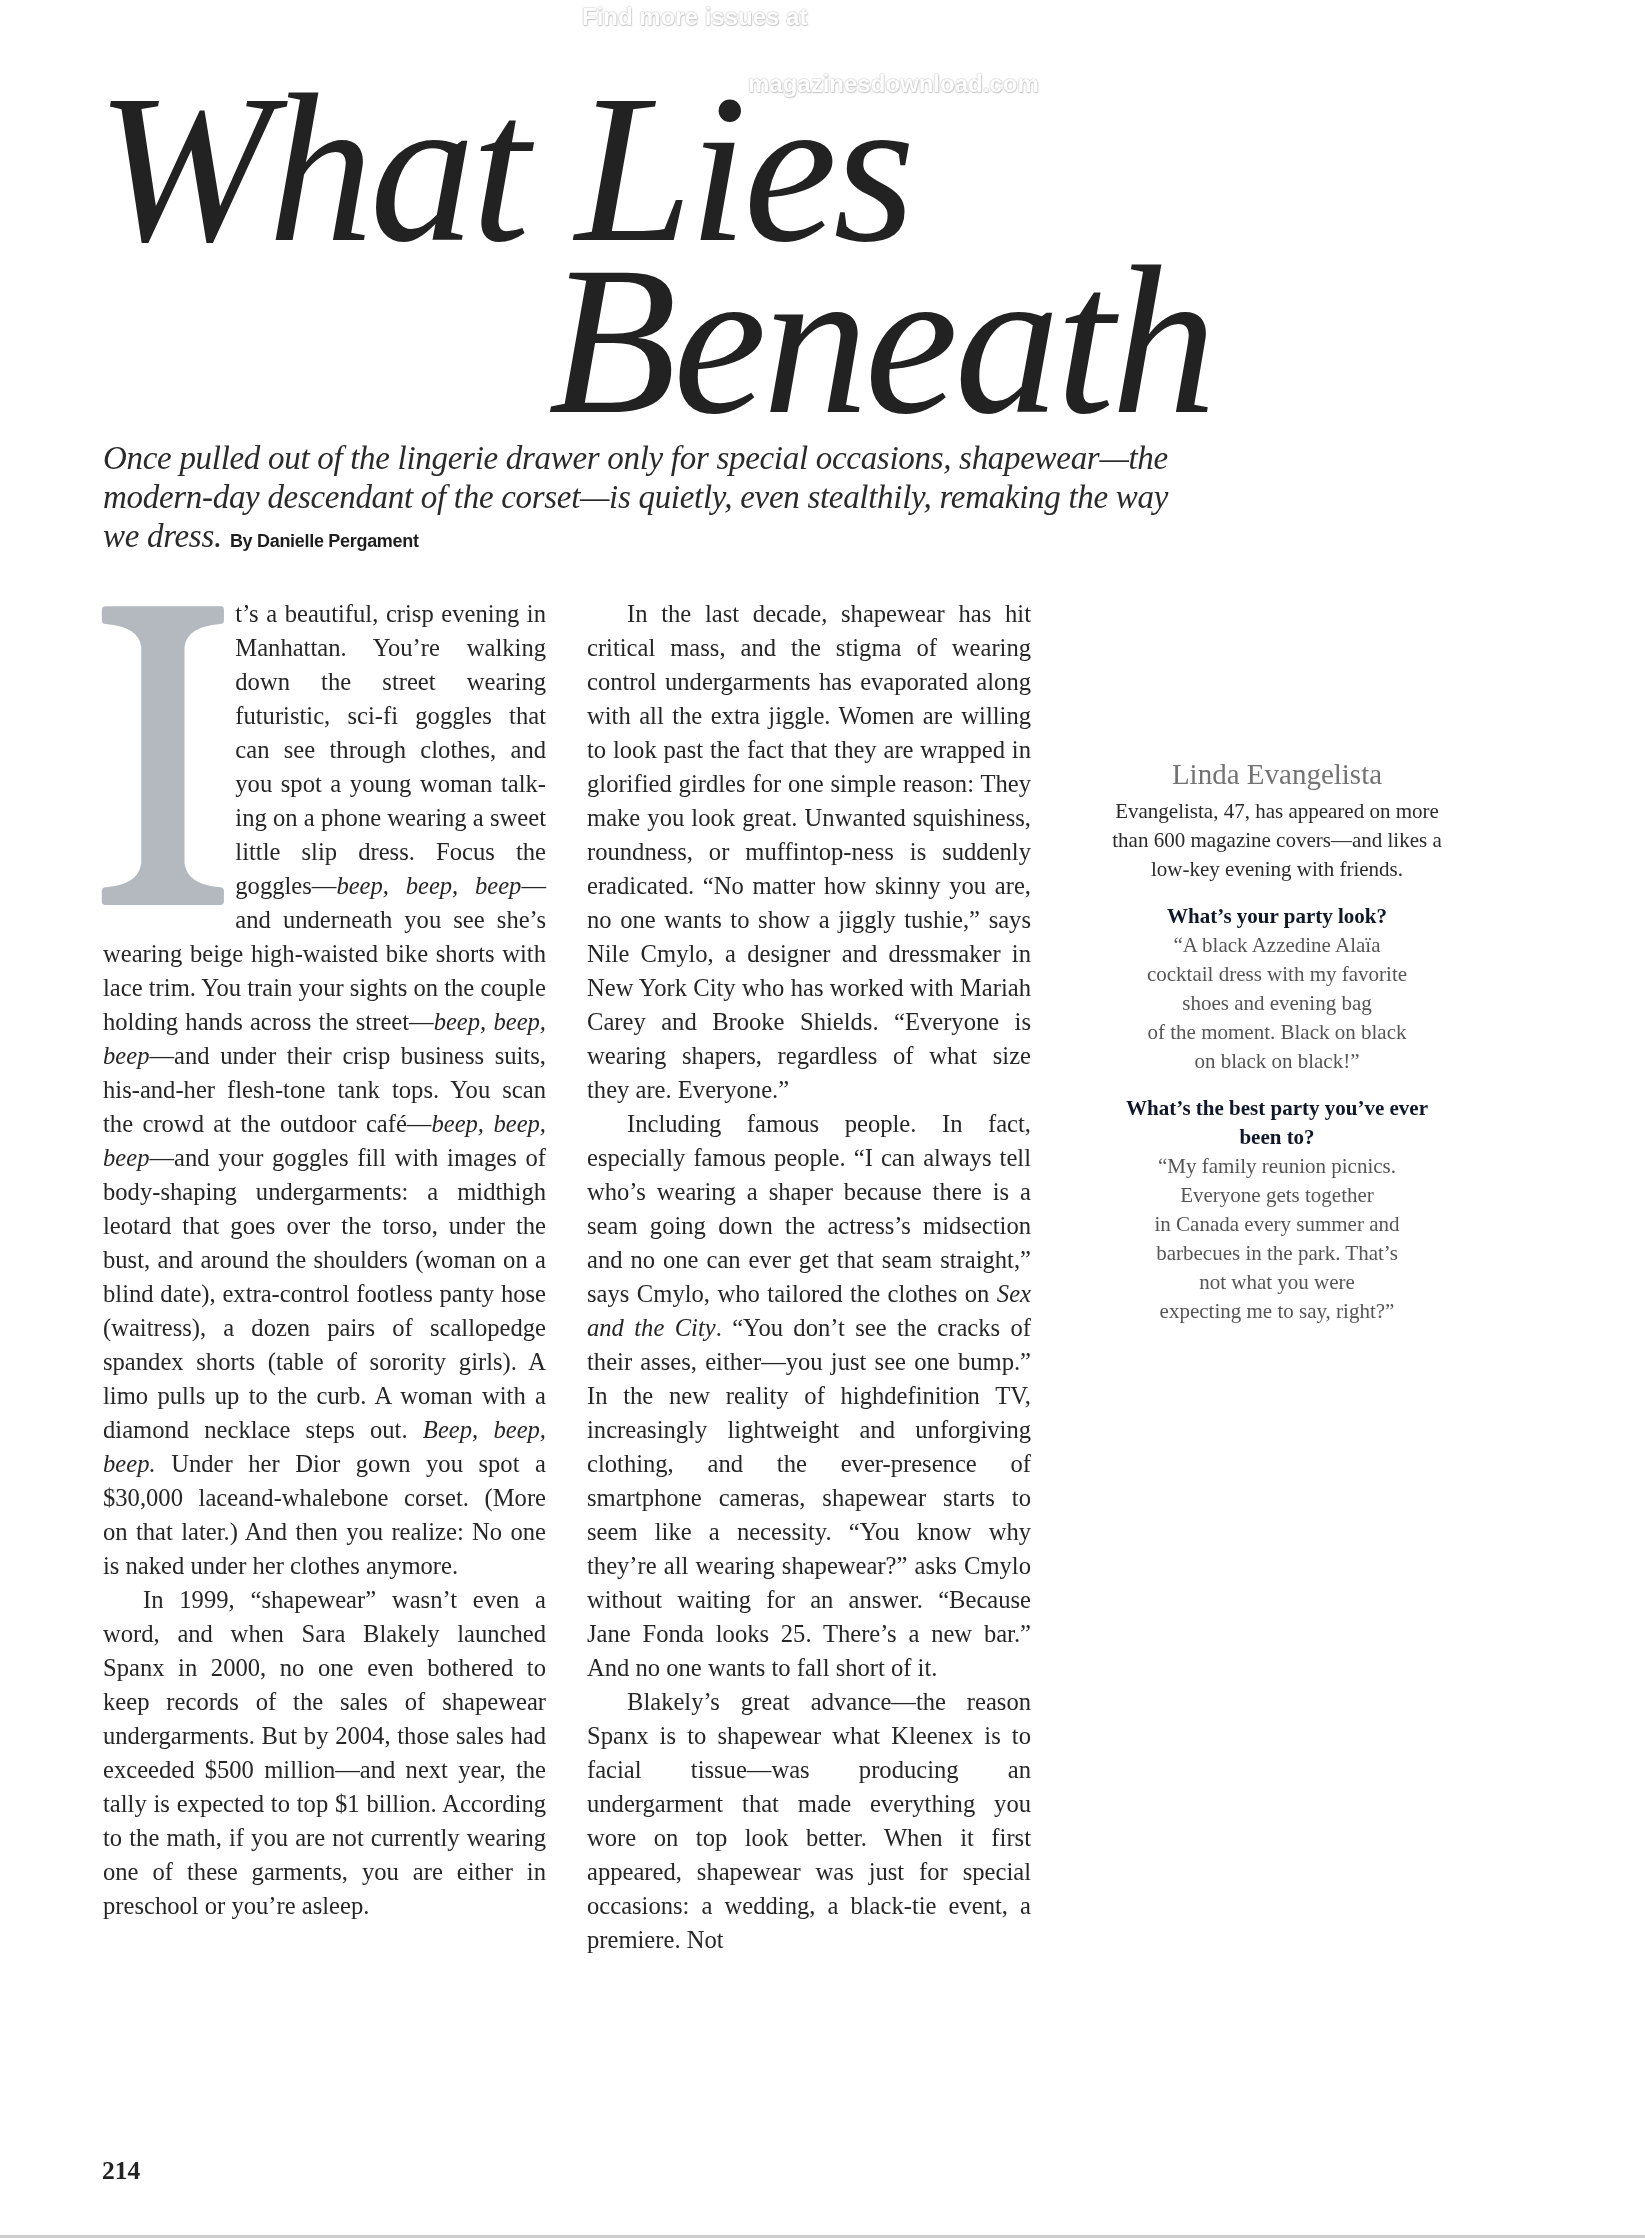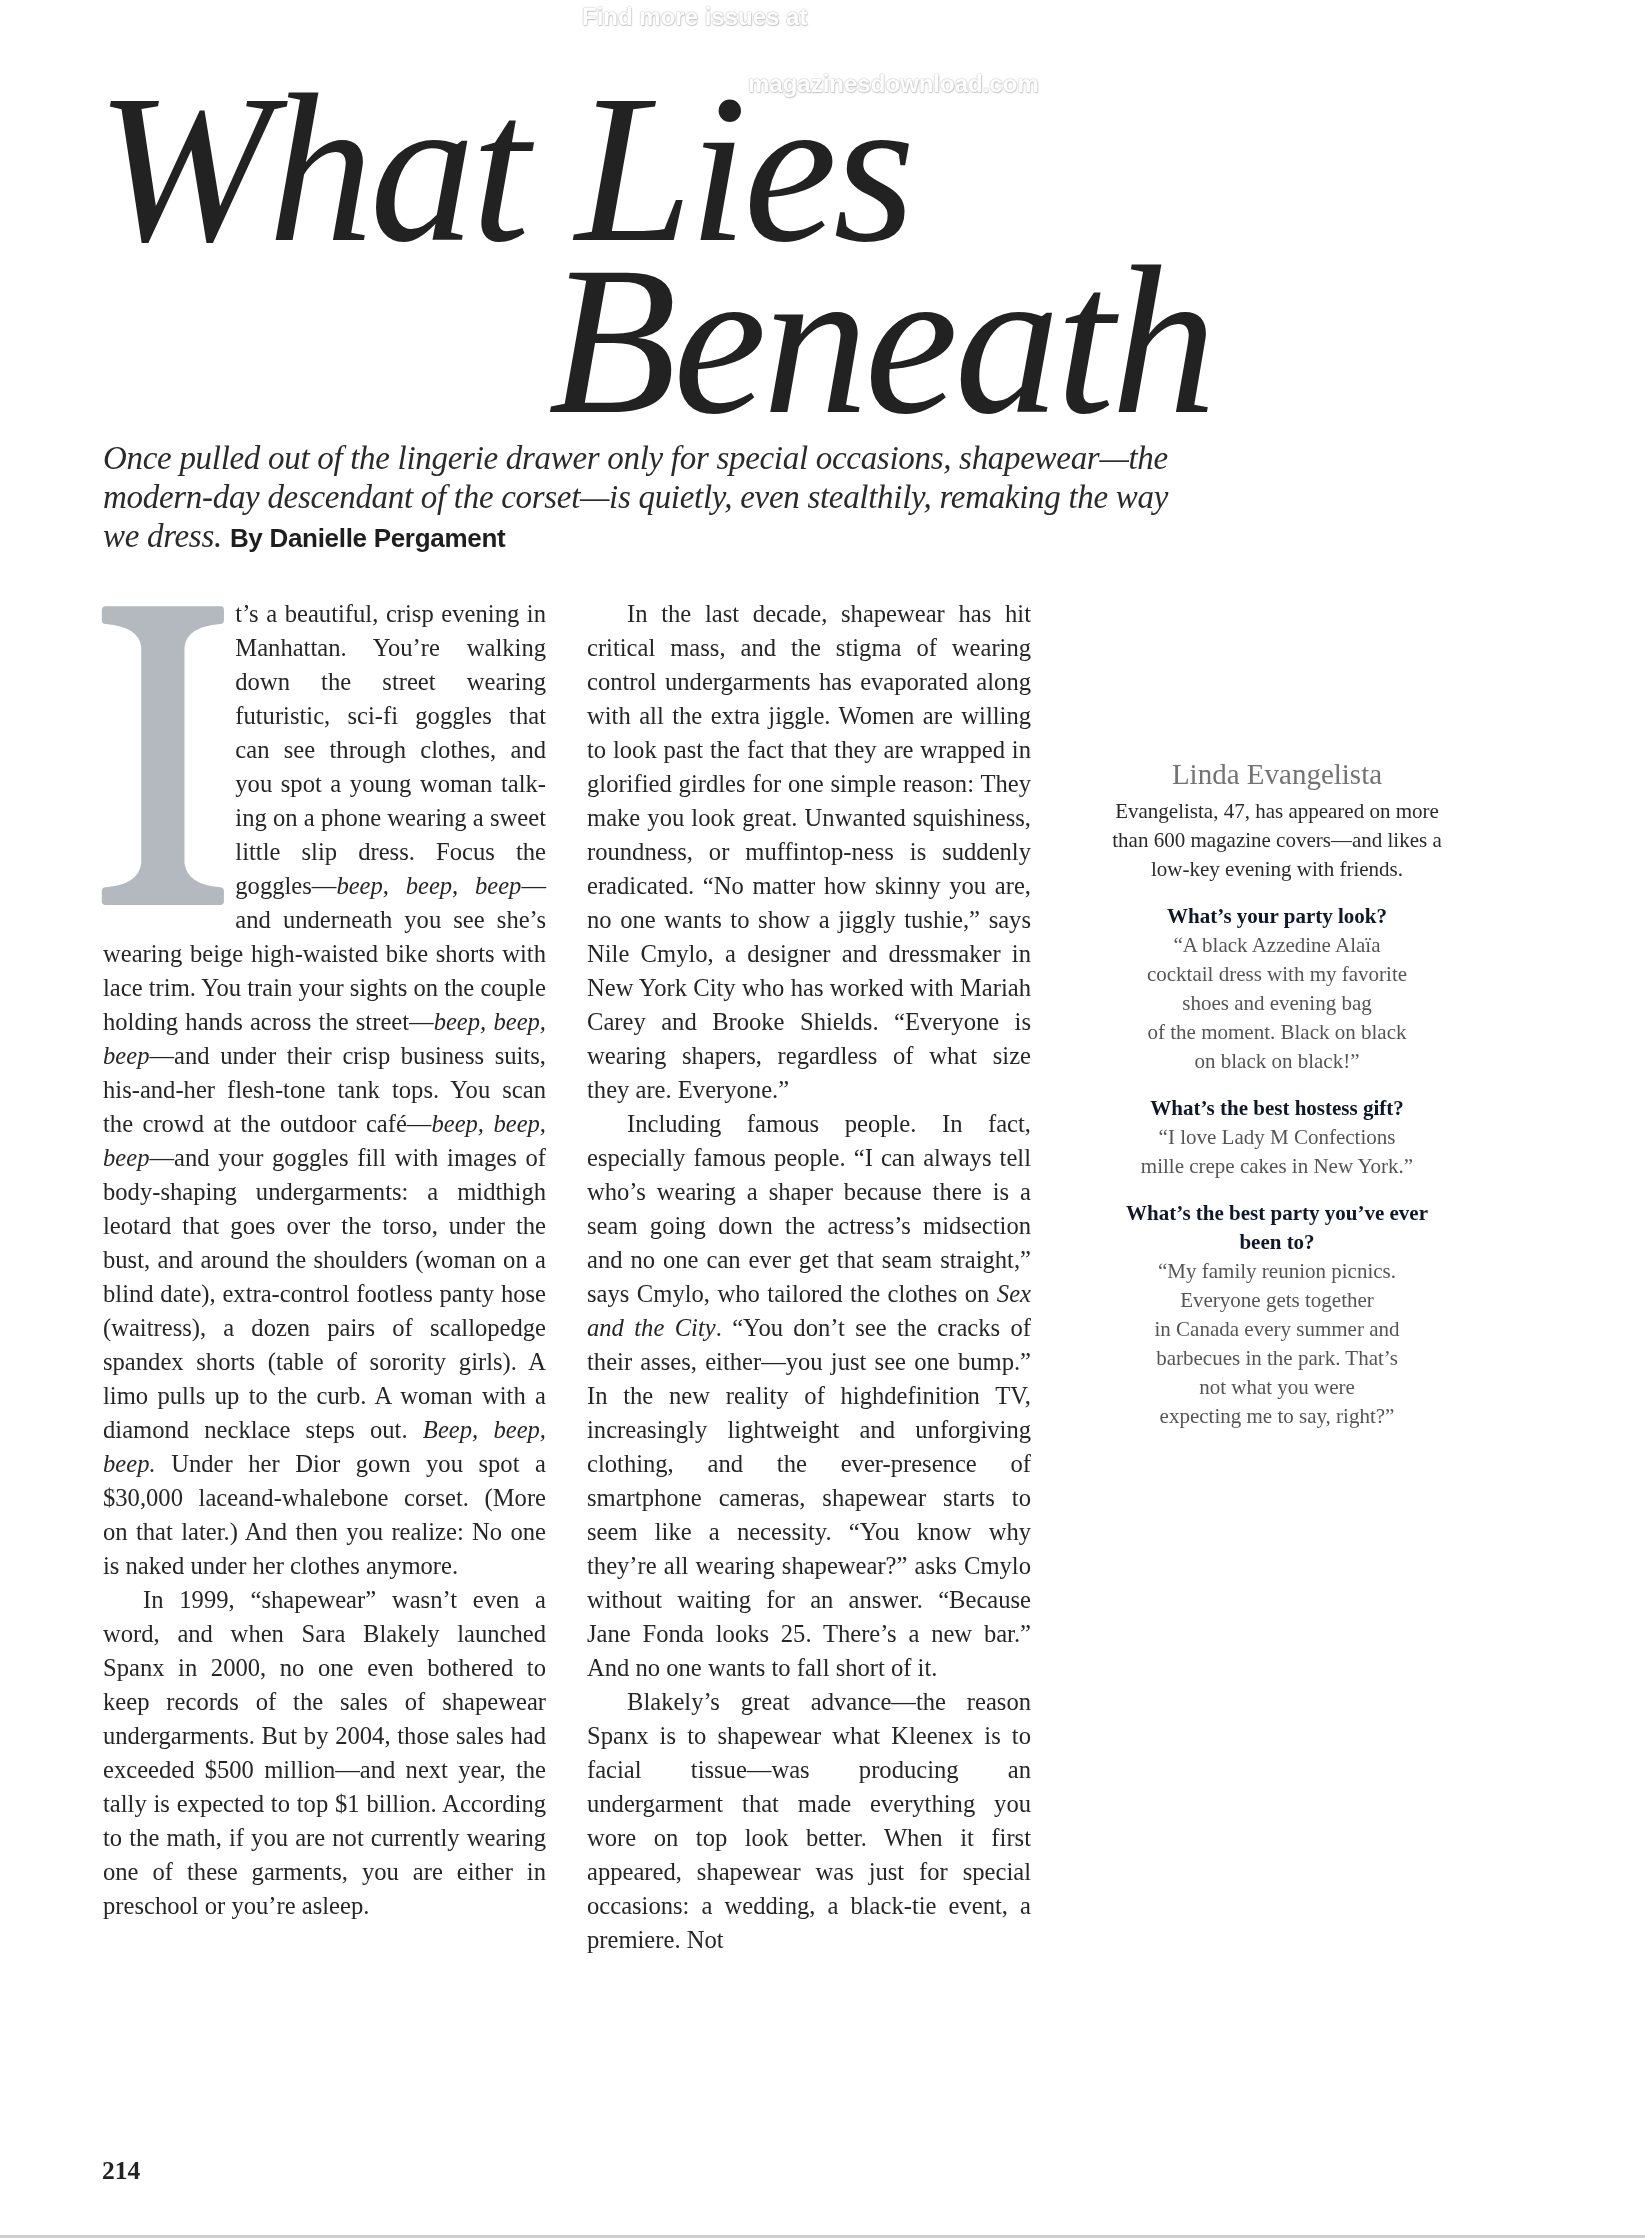--- a/index.html
+++ b/index.html
@@ -25,21 +25,21 @@
   .title .line1 { display: block; }
   .title .line2 { display: block; text-align: right; padding-right: 6.4px; }
 
   .deck {
     position: absolute; left: 103px; top: 439px; width: 1085px;
     font-family: "Liberation Serif", "DejaVu Serif", serif; font-style: italic;
     font-size: 33px; line-height: 39px; color: #2a2a2a; letter-spacing: -0.3px;
   }
   .deck .byline {
     font-family: "Liberation Sans", "DejaVu Sans", sans-serif; font-style: normal;
-    font-weight: bold; font-size: 26px; letter-spacing: -0.3px; color: #1e1e1e;
+    font-weight: bold; font-size: 18px; letter-spacing: -0.3px; color: #1e1e1e;
   }
 
   .col {
     position: absolute; top: 597px;
     font-family: "Liberation Serif", "DejaVu Serif", serif;
     font-size: 24.6px; line-height: 34px; color: #262626;
     text-align: justify; hyphens: manual;
   }
   .col p { margin: 0; }
   .col p.indent { text-indent: 40px; }
@@ -111,25 +111,20 @@
   <p class="sb-intro">Evangelista, 47, has appeared on more than 600 magazine covers—and likes a low-key evening with friends.</p>
   <div>
     <p class="sb-q">What’s your party look?</p>
     <p class="sb-a">“A black Azzedine Alaïa
 cocktail dress with my favorite
 shoes and evening bag
 of the moment. Black on black
 on black on black!”</p>
   </div>
   <div>
-    <p class="sb-q">What’s the best hostess gift?</p>
-    <p class="sb-a">“I love Lady M Confections
-mille crepe cakes in New York.”</p>
-  </div>
-  <div>
     <p class="sb-q">What’s the best party you’ve ever been to?</p>
     <p class="sb-a">“My family reunion picnics.
 Everyone gets together
 in Canada every summer and
 barbecues in the park. That’s
 not what you were
 expecting me to say, right?”</p>
   </div>
 </aside>
 

